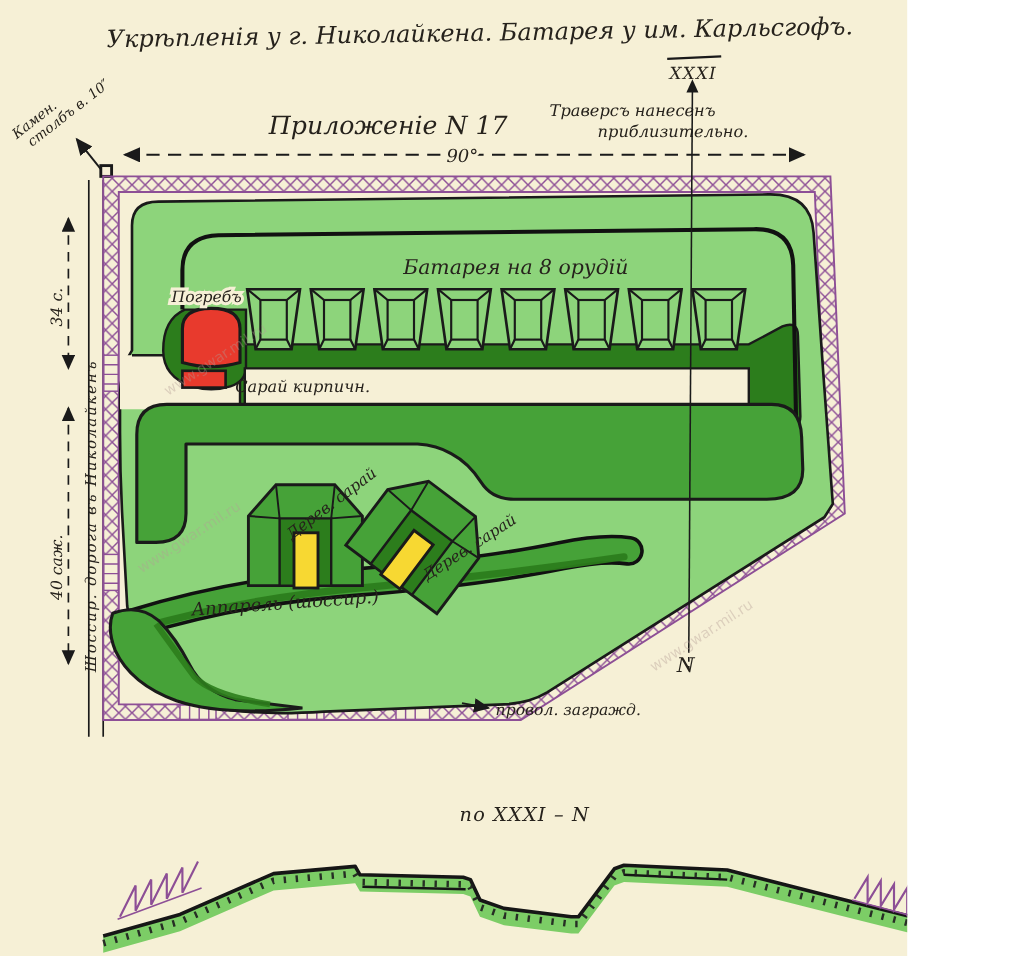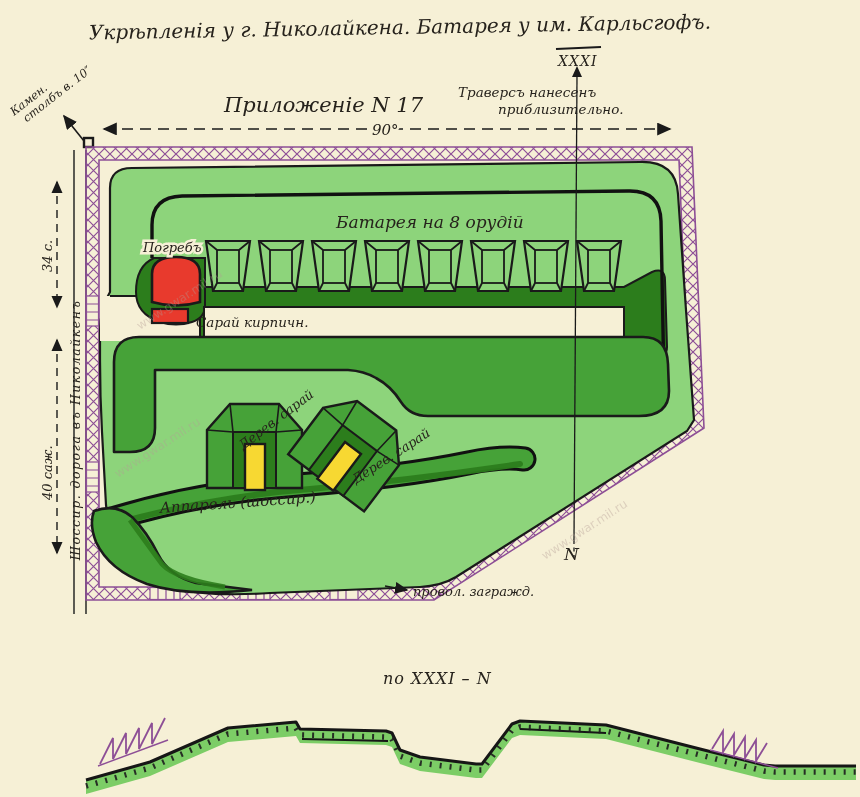--- a/index.html
+++ b/index.html
@@ -1,16 +1,16 @@
 <!DOCTYPE html>
 <html><head>
 <meta charset="utf-8">
 <style>
   html,body{margin:0;padding:0;}
-  .frame{position:relative;width:860px;height:797px;background:#f6f0d6;overflow:hidden;
+  .frame{position:relative;width:756px;height:797px;background:#f6f0d6;overflow:hidden;
          font-family:"DejaVu Serif",serif;}
   svg{display:block;}
   text{fill:#26221c;font-style:italic;font-family:"DejaVu Serif",serif;}
   .halo{paint-order:stroke;stroke:#f6f0d6;stroke-width:5px;}
   .wm{fill:#b39b94;opacity:.38;font-style:normal;font-family:"DejaVu Sans",sans-serif;}
 </style>
 </head>
 <body>
 
 <div class="frame">

